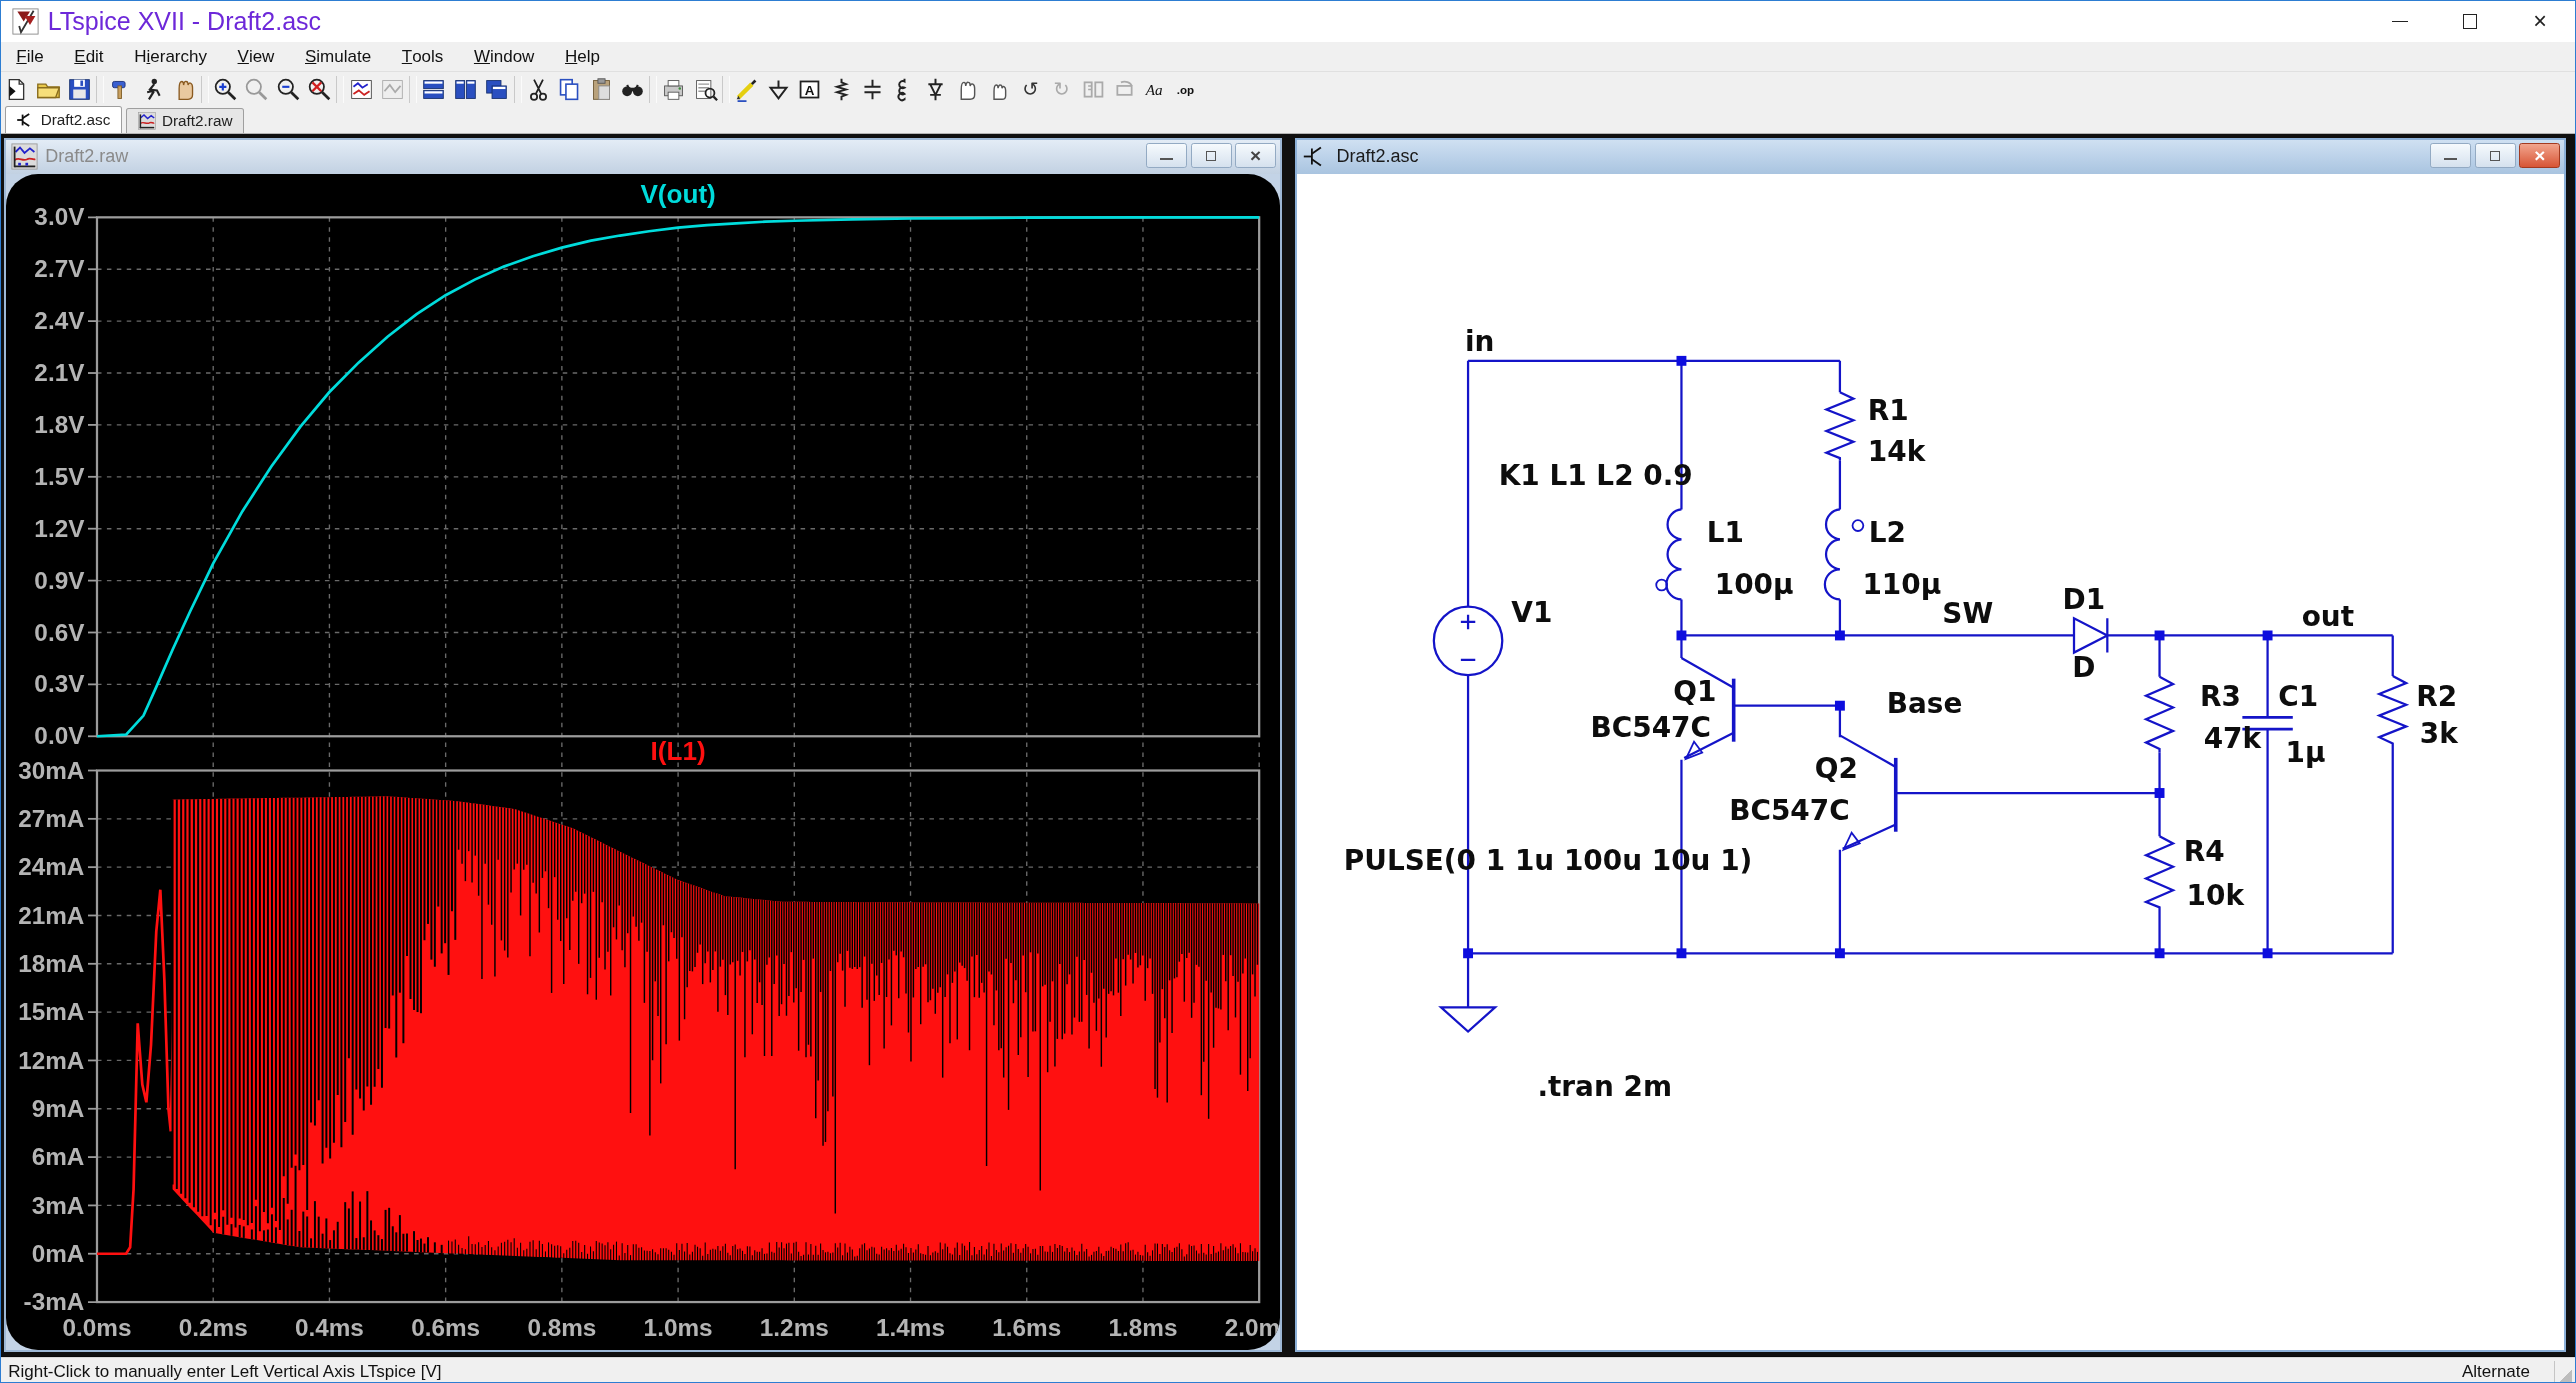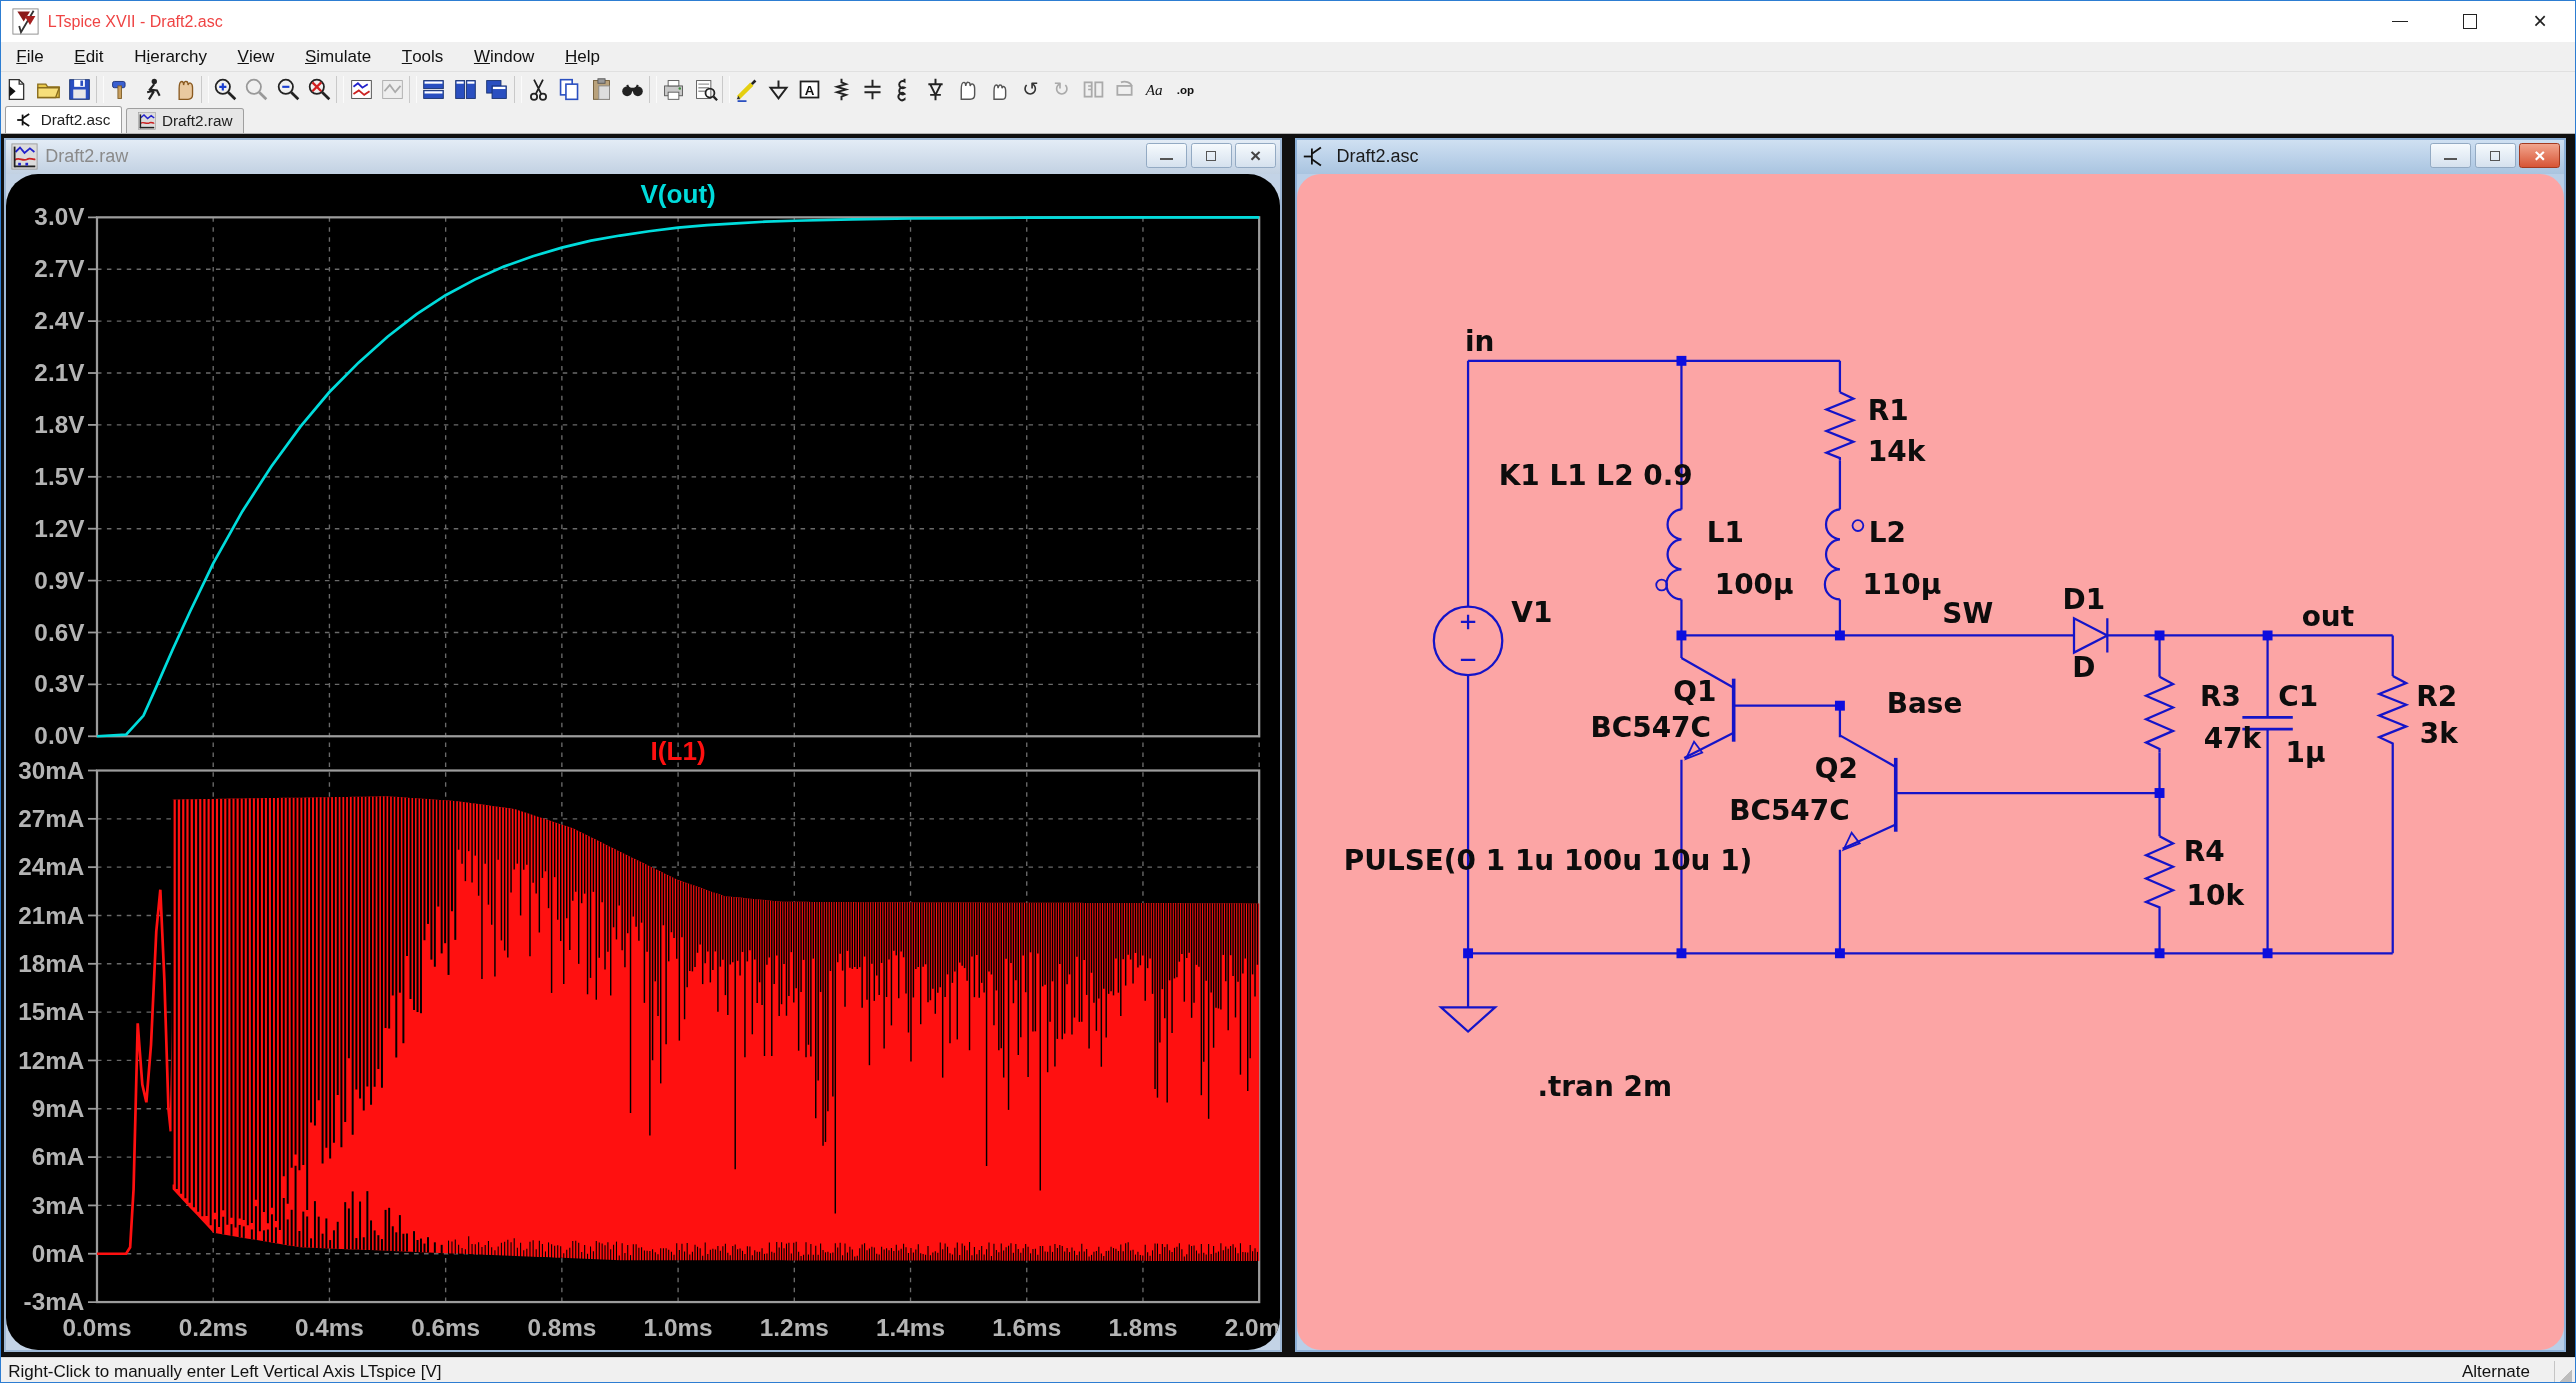--- a/index.html
+++ b/index.html
@@ -3,21 +3,21 @@
 <meta charset="utf-8">
 <style>
   html,body{margin:0;padding:0;background:#000;}
   *{box-sizing:border-box;}
   .screen{position:relative;width:2576px;height:1383px;background:#0a0a0a;
     font-family:"Liberation Sans",sans-serif;overflow:hidden;border:0.9px solid #2d7dd2;}
   
   .titlebar{position:absolute;left:0;top:0;width:100%;height:41px;background:#ffffff;
     display:flex;align-items:center;}
   .app-icon{width:27px;height:27px;margin:0 9px 0 10.8px;}
-  .title-text{font-size:16px;color:#ef4444;}
+  .title-text{font-size:25px;color:#6d28d9;}
   .win-controls{position:absolute;right:0;top:0;height:41px;display:flex;}
   .wc-btn{width:70px;height:41px;display:flex;align-items:center;justify-content:center;color:#222;}
   .wc-min i{display:block;width:16px;height:0;border-top:1.8px solid #222;}
   .wc-max i{display:block;width:14.4px;height:14.4px;border:1.8px solid #222;}
   .wc-close{font-size:23.4px;font-weight:400;}
   .menubar{position:absolute;left:0;top:41px;width:100%;height:30px;background:#f0f0f0;
     display:flex;align-items:center;font-size:17px;color:#111;}
   .menu-item{padding:0 15.3px;height:100%;display:flex;align-items:center;}
   .menu-item span.u{text-decoration:underline;}
   .toolbar{position:absolute;left:0;top:70px;width:100%;height:36px;background:#f0f0f0;
@@ -44,21 +44,21 @@
   .child-icon{width:27px;height:27px;margin-left:5.4px;}
   .child-controls{position:absolute;right:3.6px;top:3.6px;display:flex;gap:3.6px;}
   .cc-btn{width:41px;height:25px;border:0.9px solid #93aac3;border-radius:2.7px;
     background:linear-gradient(#f6fafd,#d5e1ee);display:flex;align-items:center;justify-content:center;color:#333;}
   .cc-min i{display:block;width:12.6px;height:0;border-top:2.7px solid #555;margin-top:7.2px;}
   .cc-max i{display:block;width:10px;height:10px;border:1.8px solid #555;}
   .cc-close{font-size:19px;font-weight:bold;color:#444;}
   .cc-close.red{background:linear-gradient(#f2a58e,#d75535);border-color:#a33a20;color:#fff;}
   .client{flex:1;position:relative;overflow:hidden;}
   .win-raw .client{background:#000;border-radius:32px;}
-  .win-asc .client{background:#fca5a5;border-radius:24px;}
+  .win-asc .client{background:#ffffff;}
   .client svg{position:absolute;left:0;top:0;}
   
   .statusbar{position:absolute;left:0;top:1356px;width:100%;height:28px;background:#f0f0f0;
     border-top:0.9px solid #d9d9d9;font-size:17px;color:#111;}
   .status-left{position:absolute;left:7.2px;top:3.6px;}
   .status-right{position:absolute;right:45px;top:3.6px;}
   .status-div{position:absolute;right:20px;top:2.7px;height:21.6px;border-left:0.9px solid #c5c5c5;}
   .grip{position:absolute;right:2.7px;bottom:2.7px;width:12.6px;height:12.6px;
     background:linear-gradient(135deg,transparent 50%,#b0b0b0 50%);opacity:.8;}
   

